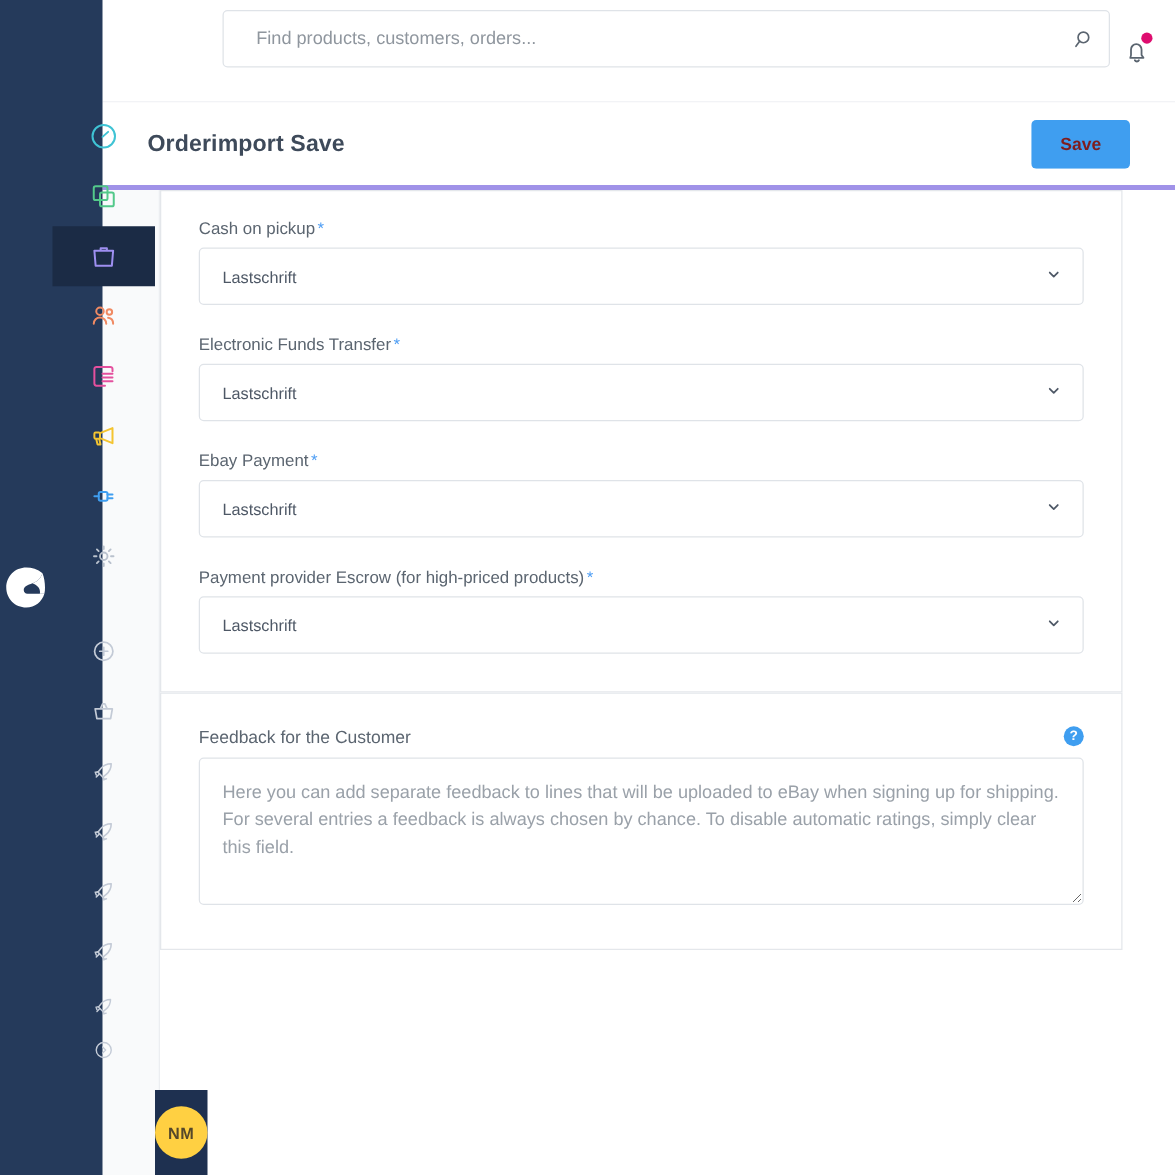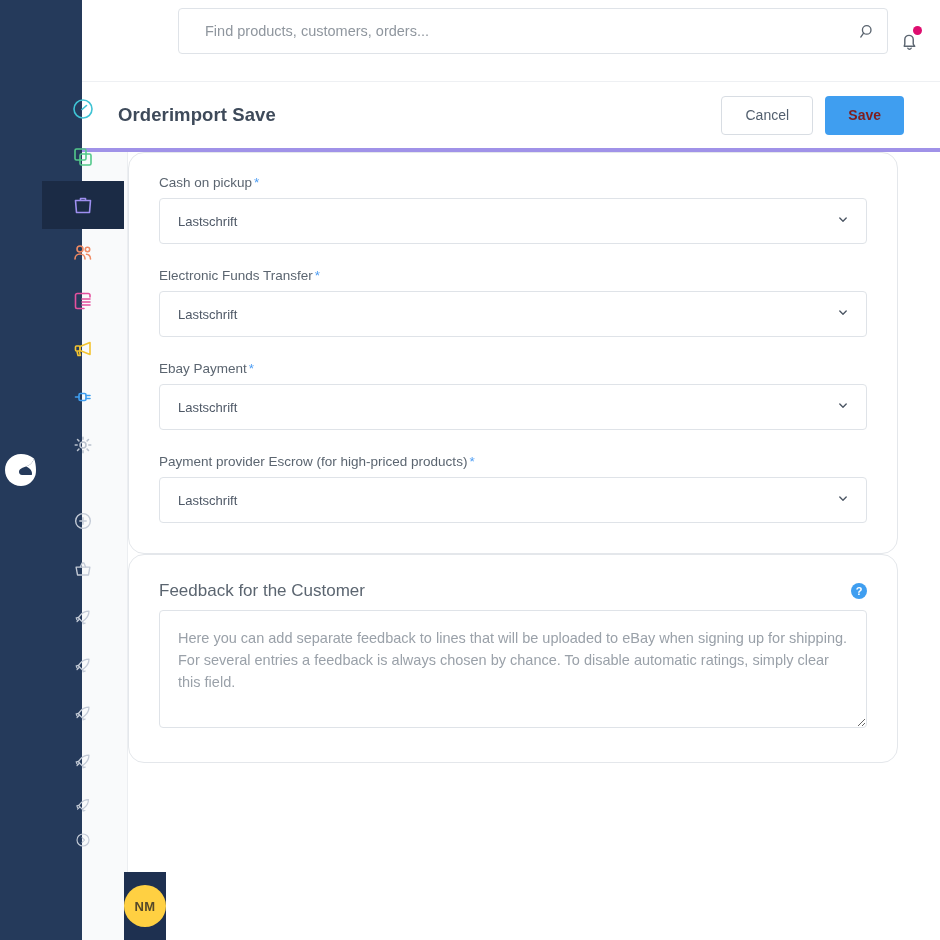--- a/index.html
+++ b/index.html
@@ -120,21 +120,21 @@
     position: relative;
     padding-left: 46px;
   }
   .rail {
     position: absolute; left: 0; top: 0; bottom: 0; width: 46px;
     background: #f9fafb; border-right: 1px solid #eceef1;
   }
   .card {
     background: #fff;
     border: 1px solid #e4e7eb;
-    border-radius: 16px;
+    border-radius: 0;
     margin-right: 42px;
   }
   .card-body { padding: 22px 30px 30px 30px; }
 
   .field { margin-bottom: 24px; }
   .field:last-child { margin-bottom: 0; }
   .field-label {
     font-size: 13.5px; color: #5b6570; margin-bottom: 8px;
     display: block;
   }
@@ -153,21 +153,21 @@
     position: absolute; right: 16px; top: 50%; transform: translateY(-50%);
     pointer-events: none;
   }
 
   .section-title {
     font-size: 19px; color: #4d5664; font-weight: 400;
     margin: 34px 0 18px 0;
   }
 
   .fb-head { display: flex; align-items: center; margin-bottom: 9px; }
-  .fb-label { font-size: 17px; color: #5b6570; }
+  .fb-label { font-size: 14px; color: #5b6570; }
   .help-icon {
     margin-left: auto;
     width: 16px; height: 16px; border-radius: 50%;
     background: #3f9ef0; color: #fff;
     font-size: 11px; font-weight: bold;
     display: flex; align-items: center; justify-content: center;
     cursor: pointer;
   }
   .textarea {
     width: 100%; height: 118px;
@@ -338,21 +338,20 @@
           <path d="M6.5 17h11l-1.6-2.3V10a4.4 4.4 0 0 0-8.8 0v4.7z" stroke-linejoin="round"></path>
           <path d="M10.3 19a1.9 1.9 0 0 0 3.4 0" stroke-linecap="round"></path>
         </svg>
         <span class="bell-dot"></span>
       </div>
     </div>
 
     <div class="pagehead">
       <div class="page-title">Orderimport Save</div>
       <div class="head-actions">
-        <div class="btn btn-cancel">Cancel</div>
         <div class="btn btn-save">Save</div>
       </div>
     </div>
     <div class="progress-line"></div>
 
     <div class="content">
       <div class="rail"></div>
       <div class="content-inner">
 
         <div class="card">

